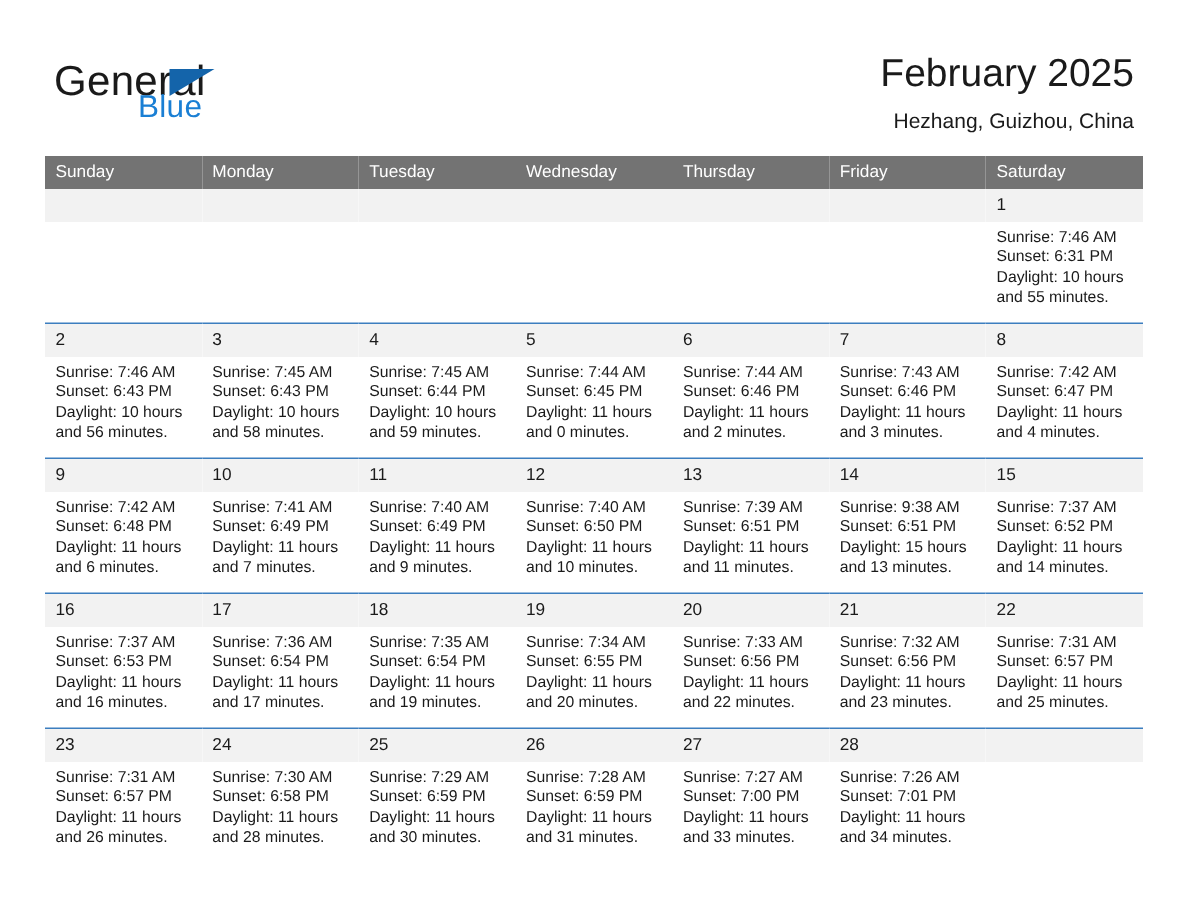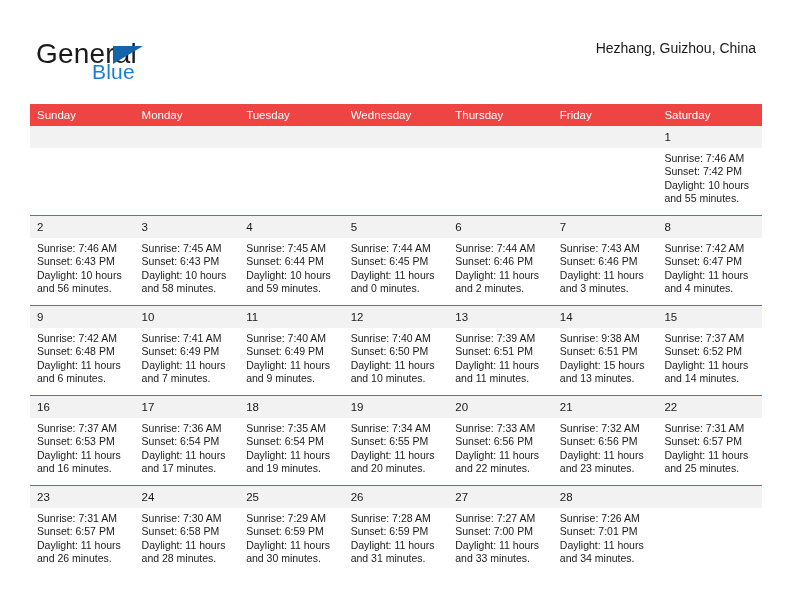--- a/index.html
+++ b/index.html
@@ -90,21 +90,21 @@
   .calendar {
     position: absolute;
     left: 30px;
     top: 104px;
     width: 732px;
     border-collapse: collapse;
     table-layout: fixed;
   }
 
   .calendar th {
-    background: #ef4444;
+    background: #737373;
     color: #ffffff;
     font-size: 11.5px;
     font-weight: normal;
     text-align: left;
     padding: 5px 0 5px 7px;
     height: 21px;
     box-sizing: border-box;
     vertical-align: middle;
   }
 
@@ -154,20 +154,21 @@
 
   <div class="header">
 
     <div class="logo">
       <span class="logo-general">General</span>
       <span class="logo-tri"></span>
       <span class="logo-blue">Blue</span>
     </div>
 
     <div class="title-block">
+      <div class="cal-title">February 2025</div>
       <div class="cal-subtitle">Hezhang, Guizhou, China</div>
     </div>
 
   </div>
 
   <table class="calendar">
     <thead>
       <tr>
         <th>Sunday</th>
         <th>Monday</th>
@@ -226,21 +227,21 @@
           <div class="details">
             <div></div>
             <div></div>
             <div class="daylight"></div>
           </div>
         </td>
         <td>
           <span class="daynum">1</span>
           <div class="details">
             <div>Sunrise: 7:46 AM</div>
-            <div>Sunset: 7:42 PM</div>
+            <div>Sunset: 6:31 PM</div>
             <div class="daylight">Daylight: 10 hours and 55 minutes.</div>
           </div>
         </td>
       </tr>
 
       <tr>
         <td>
           <span class="daynum">2</span>
           <div class="details">
             <div>Sunrise: 7:46 AM</div>

